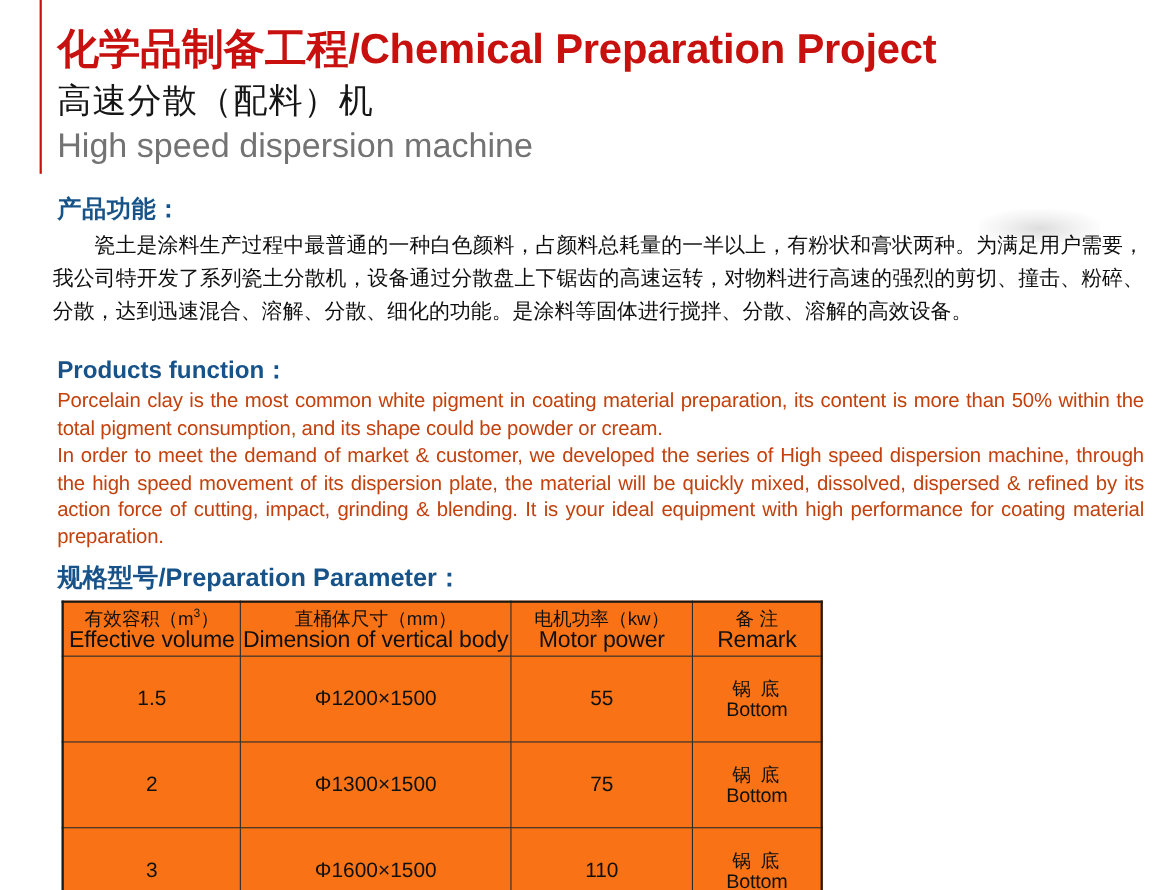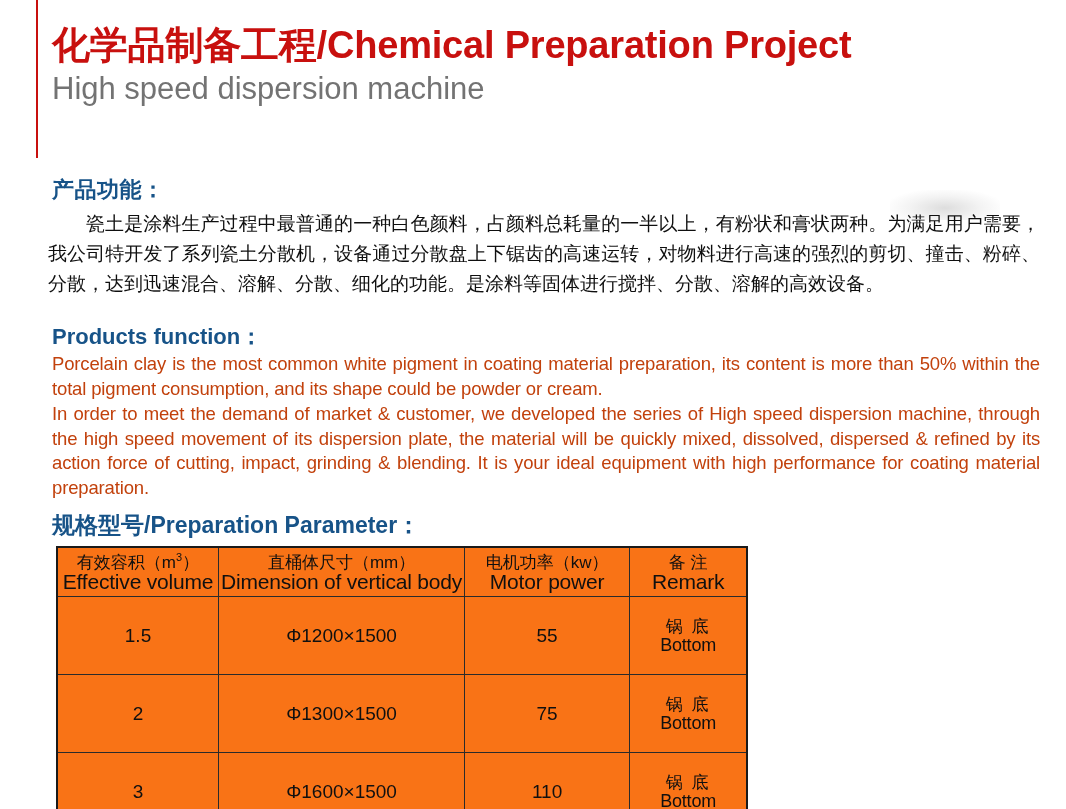--- a/index.html
+++ b/index.html
@@ -200,20 +200,21 @@
     line-height: 0;
   }
 </style>
 </head>
 <body>
 
 <div id="accent-bar"></div>
 
 <div id="header">
   <div id="title-main">化学品制备工程/Chemical Preparation Project</div>
+  <div id="title-cn-sub">高速分散（配料）机</div>
   <div id="title-en-sub">High speed dispersion machine</div>
 </div>
 
 <div id="smudge"></div>
 
 <div id="cn-func-heading" class="section-heading">产品功能：</div>
 
 <div id="cn-paragraph">瓷土是涂料生产过程中最普通的一种白色颜料，占颜料总耗量的一半以上，有粉状和膏状两种。为满足用户需要，我公司特开发了系列瓷土分散机，设备通过分散盘上下锯齿的高速运转，对物料进行高速的强烈的剪切、撞击、粉碎、分散，达到迅速混合、溶解、分散、细化的功能。是涂料等固体进行搅拌、分散、溶解的高效设备。</div>
 
 <div id="en-func-heading" class="section-heading">Products function：</div>

